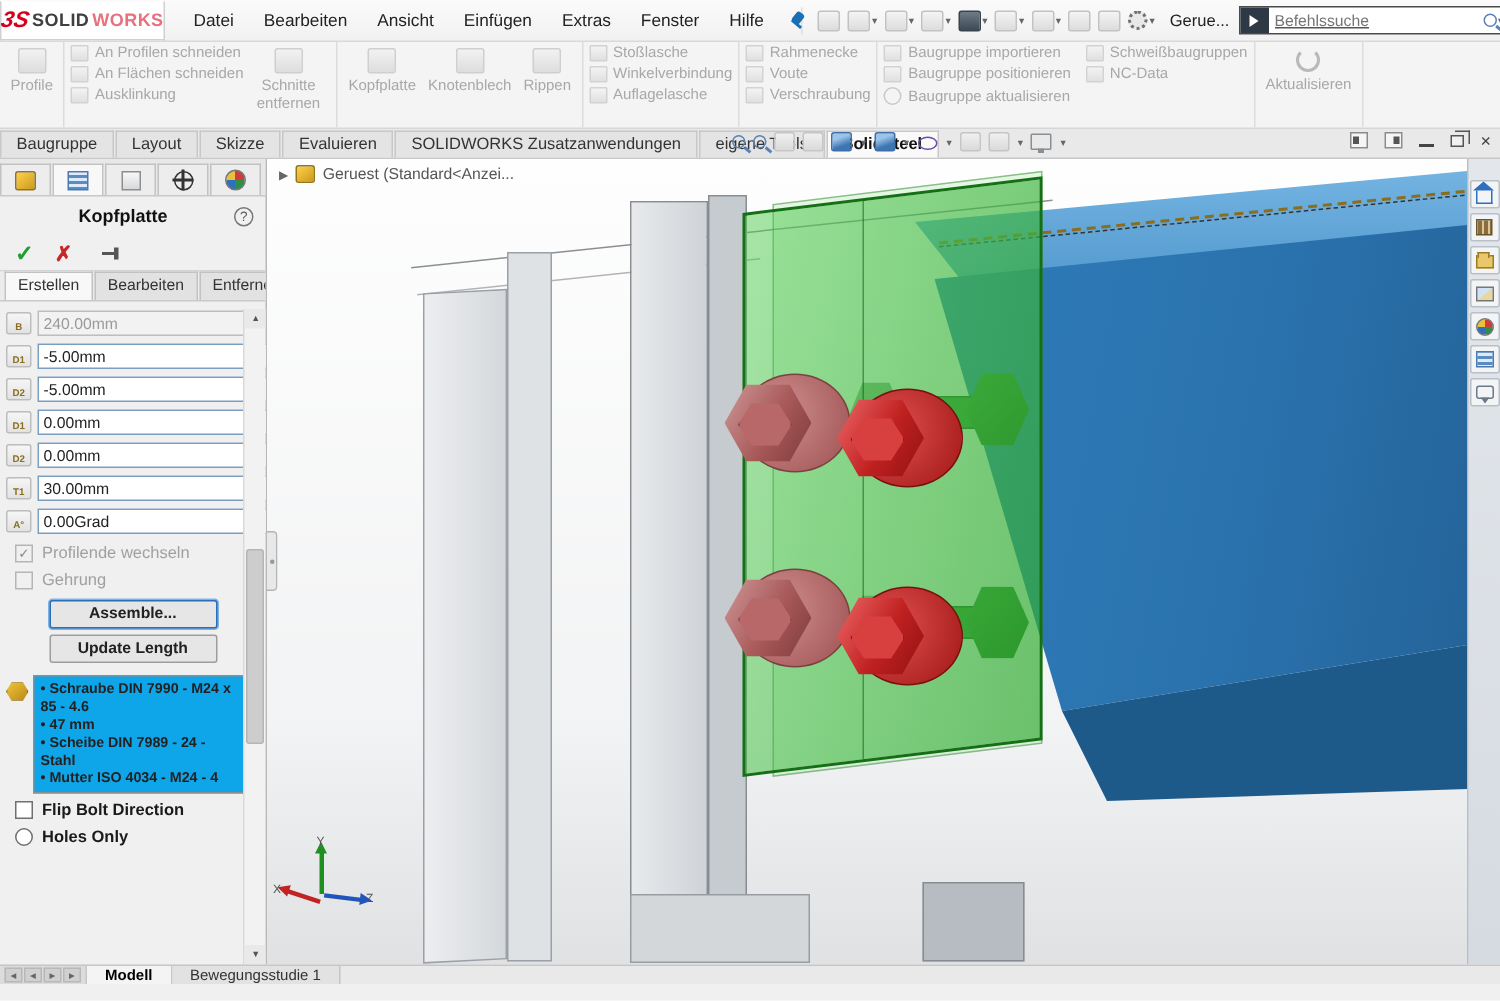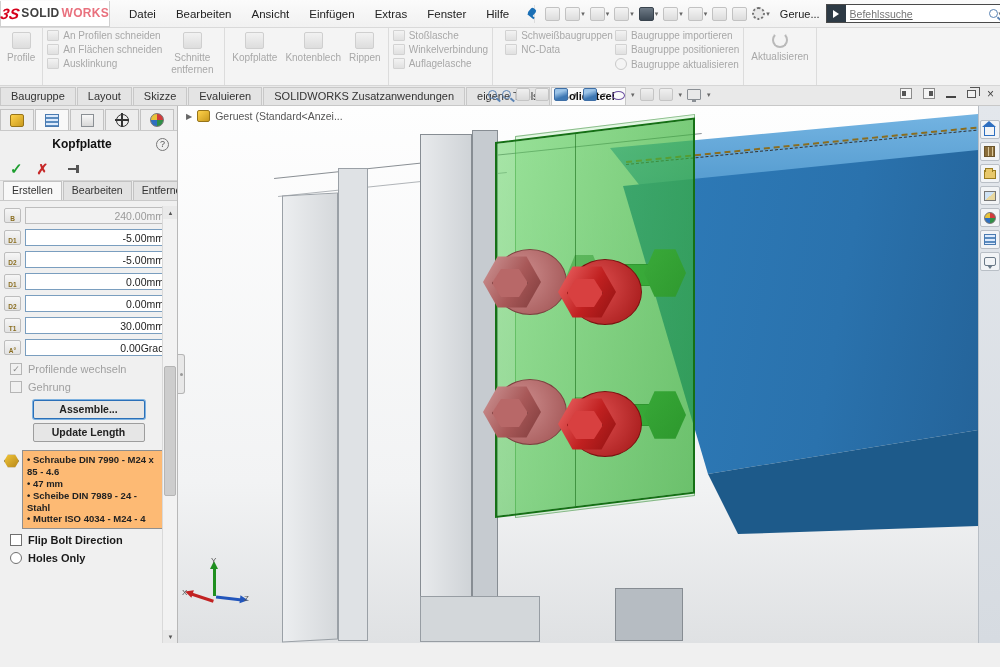--- a/index.html
+++ b/index.html
@@ -89,39 +89,39 @@
   .pin2 { width:14px; height:10px; position:relative; margin-left:6px; }
   .pin2::before { content:""; position:absolute; left:0; top:4px; width:10px; height:2px; background:#555; }
   .pin2::after { content:""; position:absolute; left:8px; top:1px; width:3px; height:8px; background:#555; }
   .subtabs { display:flex; height:20px; padding-left:3px; border-bottom:1px solid #c9c9c9; background:#ececec; }
   .subtab { padding:2px 8px 3px; font-size:10.5px; border:1px solid #c2c2c2; border-bottom:none; background:#e2e2e2; color:#333; margin-right:1px; }
   .subtab.active { background:#f8f8f8; }
   .fields { padding:6px 18px 4px 4px; display:flex; flex-direction:column; gap:5px; }
   .frow { display:flex; align-items:center; gap:4px; }
   .fic { width:17px; height:15px; border:1px solid #bdbdbd; background:linear-gradient(#f6f6f6,#e2e2e2); border-radius:2px; font-size:6.5px; color:#8a6d1f; display:flex; align-items:flex-end; justify-content:center; font-weight:bold; flex:none; }
   .finput { display:flex; flex:1; height:17px; border:1px solid #7a9ebf; background:#fff; }
-  .finput input { flex:1; min-width:0; border:none; outline:none; font-size:10.5px; padding:0 3px; color:#222; font-family:"Liberation Sans",sans-serif; background:transparent;text-align:right; }
+  .finput input { flex:1; min-width:0; border:none; outline:none; font-size:10.5px; padding:0 3px; color:#222; font-family:"Liberation Sans",sans-serif; background:transparent; }
   .finput.disabled { border-color:#bdbdbd; background:#f2f2f2; }
   .finput.disabled input { color:#9a9a9a; }
   .spin { width:13px; display:flex; flex-direction:column; border-left:1px solid #b5c7d8; }
   .spin span { flex:1; font-size:5.5px; color:#444; display:flex; align-items:center; justify-content:center; background:#eef3f8; }
   .sect-head { display:flex; align-items:center; height:20px; padding:0 8px; border-top:1px solid #d4d4d4; margin-top:4px; font-weight:bold; color:#1a1a1a; }
   .sect-head .chev { margin-left:auto; font-size:9px; color:#555; }
   .cbrow { display:flex; align-items:center; gap:6px; padding:3px 10px; }
   .cbox { width:12px; height:12px; border:1px solid #707070; background:#fff; flex:none; display:flex; align-items:center; justify-content:center; font-size:9px; color:#8a8a8a; }
   .cbox.dis { border-color:#b5b5b5; background:#f0f0f0; }
   .rad { width:12px; height:12px; border:1px solid #707070; border-radius:50%; background:#fff; flex:none; position:relative; }
   .rad.sel::after { content:""; position:absolute; left:3px; top:3px; width:4px; height:4px; border-radius:50%; background:#222; }
   .lbl-dis { color:#a0a0a0; }
   .lbl-b { font-weight:bold; color:#1a1a1a; }
   .panel-btn { display:block; margin:4px auto; width:112px; height:19px; background:#e6e6e6; border:1px solid #9d9d9d; font-size:10.5px; font-weight:bold; color:#222; text-align:center; line-height:17px; border-radius:2px; }
   .panel-btn.focus { border:1px solid #2a6fb8; box-shadow:0 0 0 1px #7fb2e0; }
   .infowrap { display:flex; gap:3px; padding:4px 14px 2px 4px; }
   .boltic { width:15px; height:14px; background:linear-gradient(140deg,#f0c437,#b8891c); border:1px solid #8a6a14; clip-path:polygon(25% 5%,75% 5%,100% 50%,75% 95%,25% 95%,0 50%); flex:none; margin-top:4px; }
-  .infobox { flex:1; border:1px solid #8f8f8f; background:#fdba74; padding:3px 4px; font-size:9.5px; font-weight:bold; color:#222; line-height:1.25; }
+  .infobox { flex:1; border:1px solid #8f8f8f; background:#0ea5e9; padding:3px 4px; font-size:9.5px; font-weight:bold; color:#222; line-height:1.25; }
   .infobox div::before { content:"•  "; }
   .pscroll { position:absolute; right:0; top:100px; width:15px; height:437px; background:#f2f2f2; border-left:1px solid #d9d9d9; }
   .pscroll .arr { position:absolute; left:0; width:15px; height:13px; font-size:6px; color:#555; display:flex; align-items:center; justify-content:center; background:#e9e9e9; }
   .pscroll .thumb { position:absolute; left:1px; top:160px; width:12px; height:130px; background:#cdcdcd; border:1px solid #b5b5b5; border-radius:2px; }
 
   
   .viewport { position:relative; width:800px; height:537px; background:linear-gradient(#fefefe 0%,#f2f3f4 70%,#dfe1e3 100%); overflow:hidden; }
   .crumb { position:absolute; left:8px; top:4px; display:flex; align-items:center; gap:5px; color:#555; font-size:10.5px; z-index:50; }
   .crumb .arrow { font-size:8px; color:#666; }
   .crumb-ic { width:13px; height:12px; background:linear-gradient(140deg,#ffd24a,#c99a1e); border:1px solid #96741a; border-radius:2px; }
@@ -311,42 +311,58 @@
             <span class="sic"></span>
             <span>Winkelverbindung</span>
           </div>
         <div class="srow">
             <span class="sic"></span>
             <span>Auflagelasche</span>
           </div>
       </div>
     </div>
     <div class="rgroup">
-      <div class="stack" style="margin-left:8px">
-        <div class="srow">
-            <span class="sic"></span>
-            <span>Schweißbaugruppen</span>
-          </div>
-        <div class="srow">
-            <span class="sic"></span>
-            <span>NC-Data</span>
-          </div>
-      </div>
+      <div class="stack">
+        <div class="srow">
+            <span class="sic"></span>
+            <span>Rahmenecke</span>
+          </div>
+        <div class="srow">
+            <span class="sic"></span>
+            <span>Voute</span>
+          </div>
+        <div class="srow">
+            <span class="sic"></span>
+            <span>Verschraubung</span>
+          </div>
+      </div>
+    </div>
+    <div class="rgroup">
       <div class="stack">
         <div class="srow">
             <span class="sic"></span>
             <span>Baugruppe importieren</span>
           </div>
         <div class="srow">
             <span class="sic"></span>
             <span>Baugruppe positionieren</span>
           </div>
         <div class="srow">
             <span class="ric-round"></span>
             <span>Baugruppe aktualisieren</span>
+          </div>
+      </div>
+      <div class="stack" style="margin-left:8px">
+        <div class="srow">
+            <span class="sic"></span>
+            <span>Schweißbaugruppen</span>
+          </div>
+        <div class="srow">
+            <span class="sic"></span>
+            <span>NC-Data</span>
           </div>
       </div>
     </div>
     <div class="rgroup">
       <div class="big-btn">
           <span class="refresh-ic"></span>
           <span>Aktualisieren</span>
         </div>
     </div>
 
@@ -614,15 +630,25 @@
         </span>
       <span class="tp-btn">
           <span class="tp-list"></span>
         </span>
       <span class="tp-btn">
           <span class="tp-chat"></span>
         </span>
     </div>
   </div>
 
+  <div class="docktabs">
+    <div class="navbtns">
+      <span class="navbtn">◀</span>
+      <span class="navbtn">◀</span>
+      <span class="navbtn">▶</span>
+      <span class="navbtn">▶</span>
+    </div>
+    <span class="dtab active">Modell</span>
+    <span class="dtab">Bewegungsstudie 1</span>
+  </div>
 
 
 </div>
 
 </body></html>

